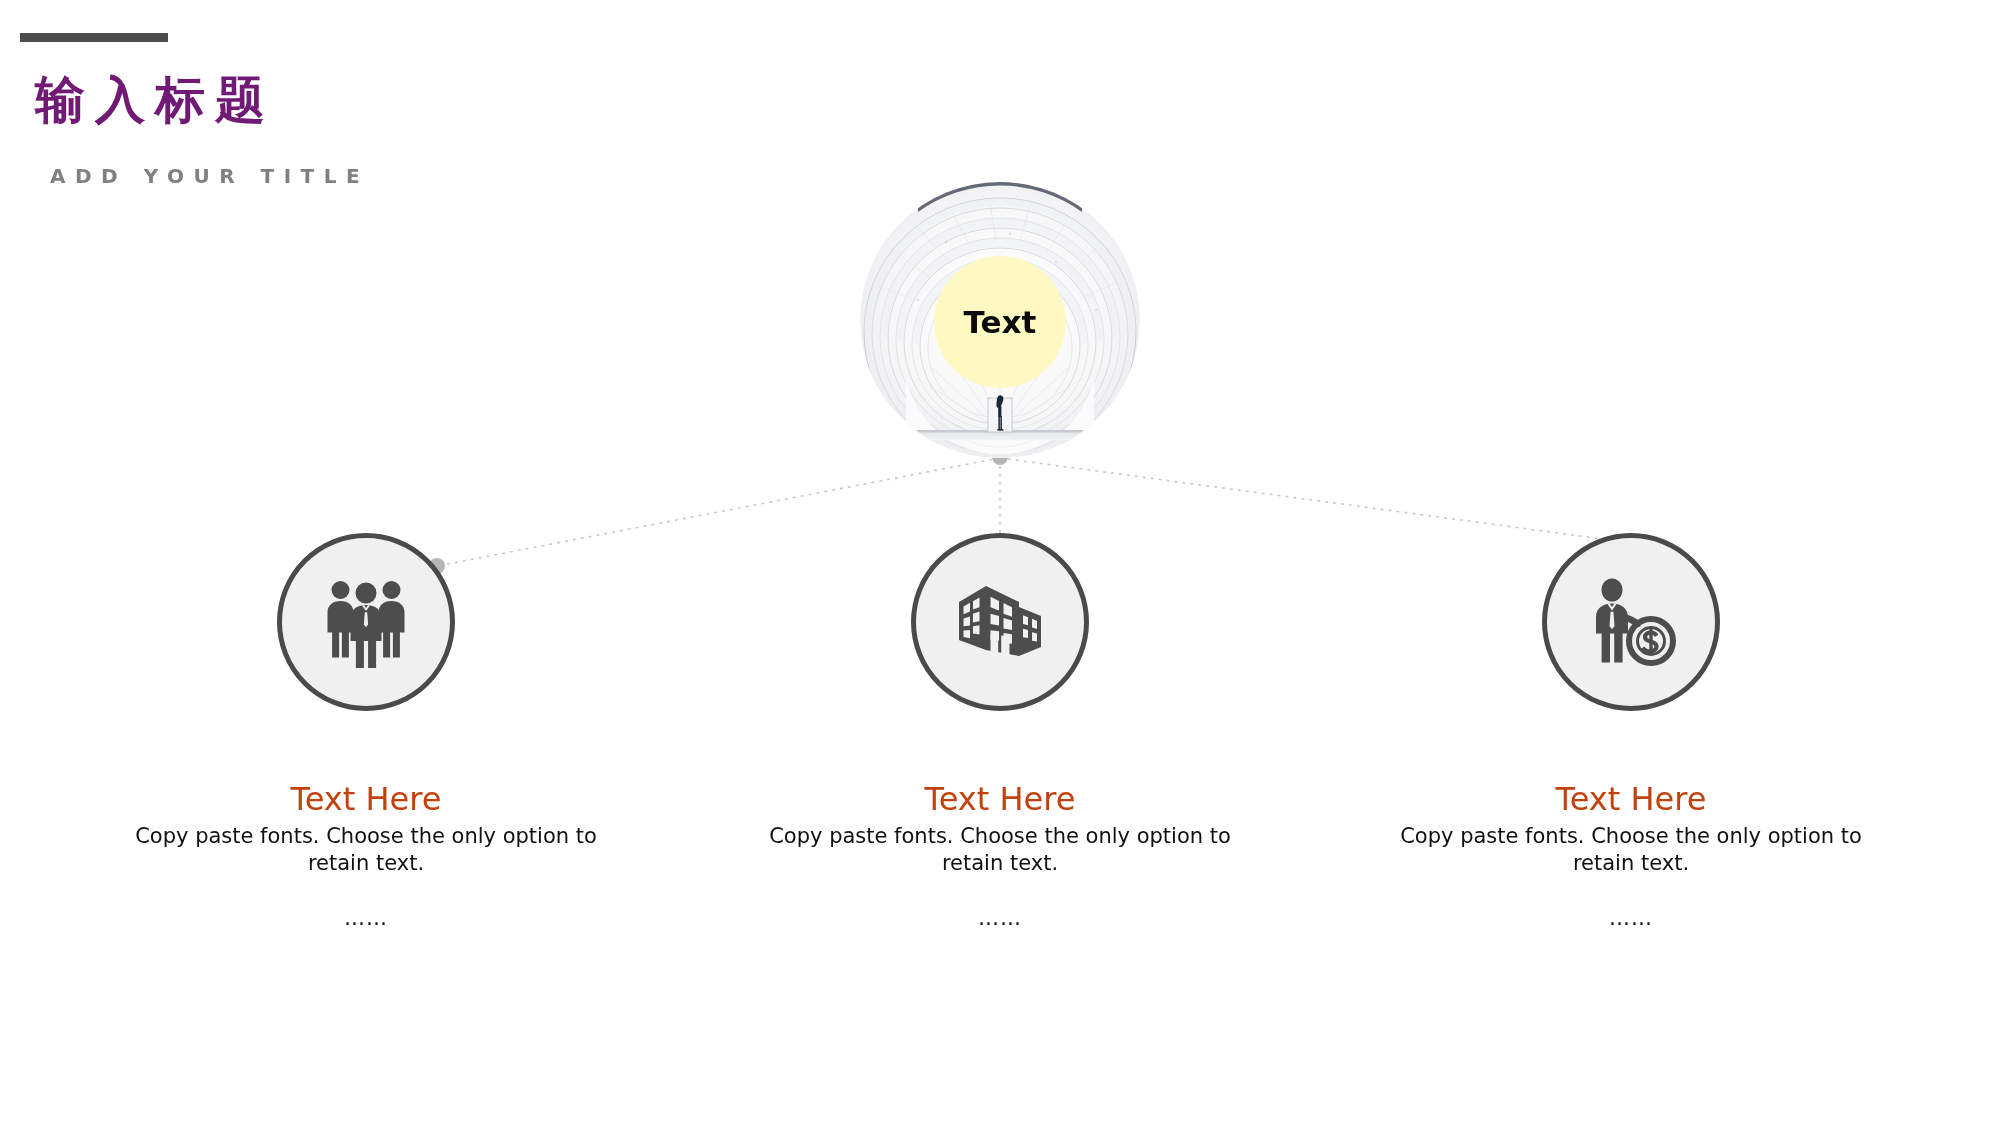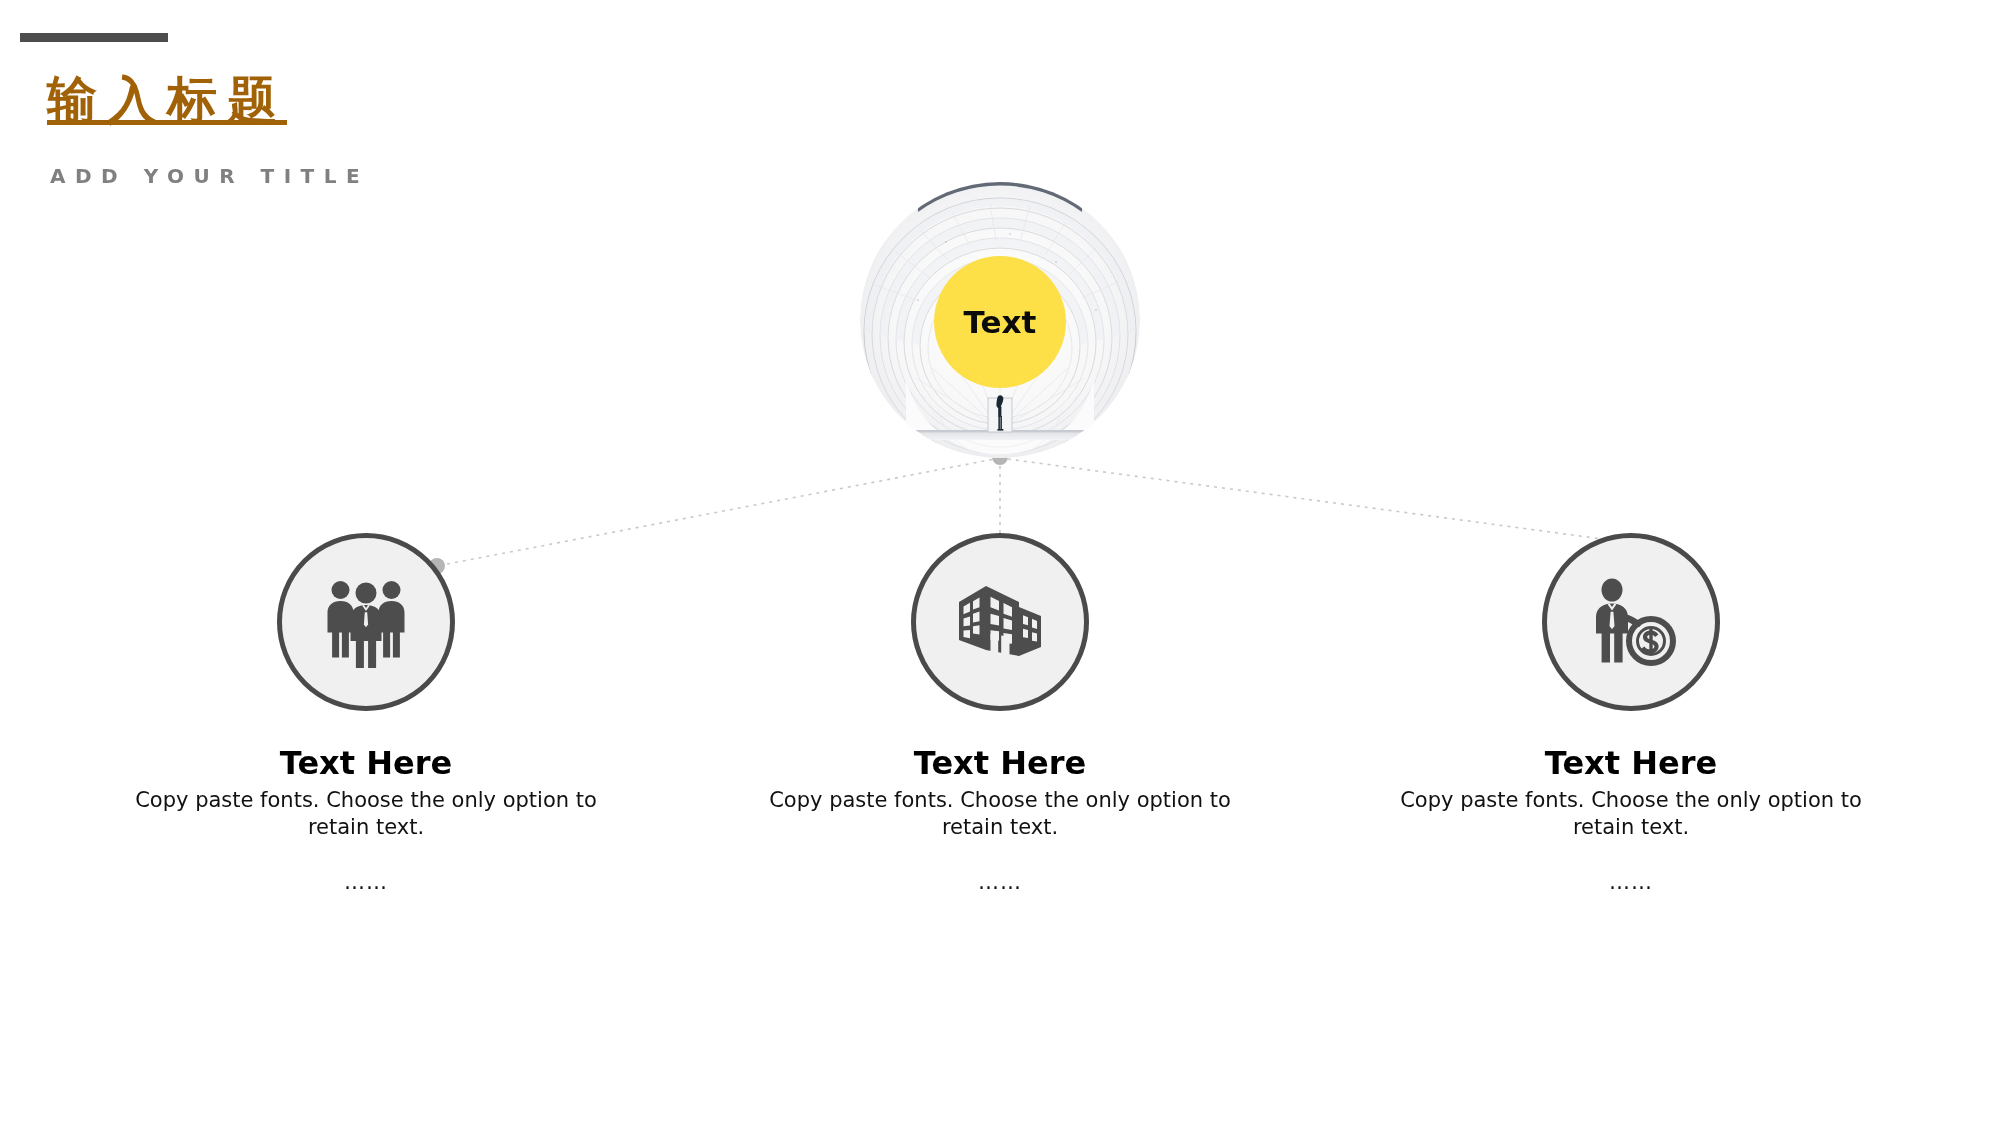--- a/index.html
+++ b/index.html
@@ -20,29 +20,28 @@
   #header-accent-bar {
     position: absolute;
     left: 20px;
     top: 33px;
     width: 148px;
     height: 9px;
     background: #4d4d4d;
   }
   #page-title {
     position: absolute;
-    left: 47px;
+    left: 35px;
     top: 75px;
     font-size: 50px;
     font-weight: bold;
     letter-spacing: 10px;
-    color: #a16207;
+    color: #701a75;
     line-height: 1;
     white-space: nowrap;
-    text-decoration: underline;
   }
   #page-subtitle {
     position: absolute;
     left: 50px;
     top: 150px;
     font-size: 20px;
     font-weight: bold;
     letter-spacing: 9.5px;
     color: #808080;
     line-height: 1;
@@ -68,21 +67,21 @@
   #hero-photo svg { display: block; width: 100%; height: 100%; }
 
   #hero-label-disc {
     position: absolute;
     left: 50%;
     top: 140px;
     transform: translate(-50%, -50%);
     width: 132px;
     height: 132px;
     border-radius: 50%;
-    background: #fde047;
+    background: #fef9c3;
     display: flex;
     align-items: center;
     justify-content: center;
   }
   #hero-label-text {
     font-size: 31px;
     font-weight: bold;
     color: #0b0b0b;
     letter-spacing: 0px;
     line-height: 1;
@@ -116,24 +115,24 @@
     background: #f0f0f0;
     border: 5px solid #4a4a4a;
     box-sizing: border-box;
     display: flex;
     align-items: center;
     justify-content: center;
   }
   .icon-circle svg { display: block; }
 
   .column-title {
-    margin-top: 36px;
+    margin-top: 72px;
     font-size: 32px;
-    font-weight: bold;
-    color: #000000;
+    font-weight: normal;
+    color: #c2410c;
     line-height: 1;
   }
   .column-body {
     margin-top: 8px;
     font-size: 21px;
     line-height: 1.27;
     color: #111111;
     padding: 0 22px;
   }
   .column-ellipsis {

